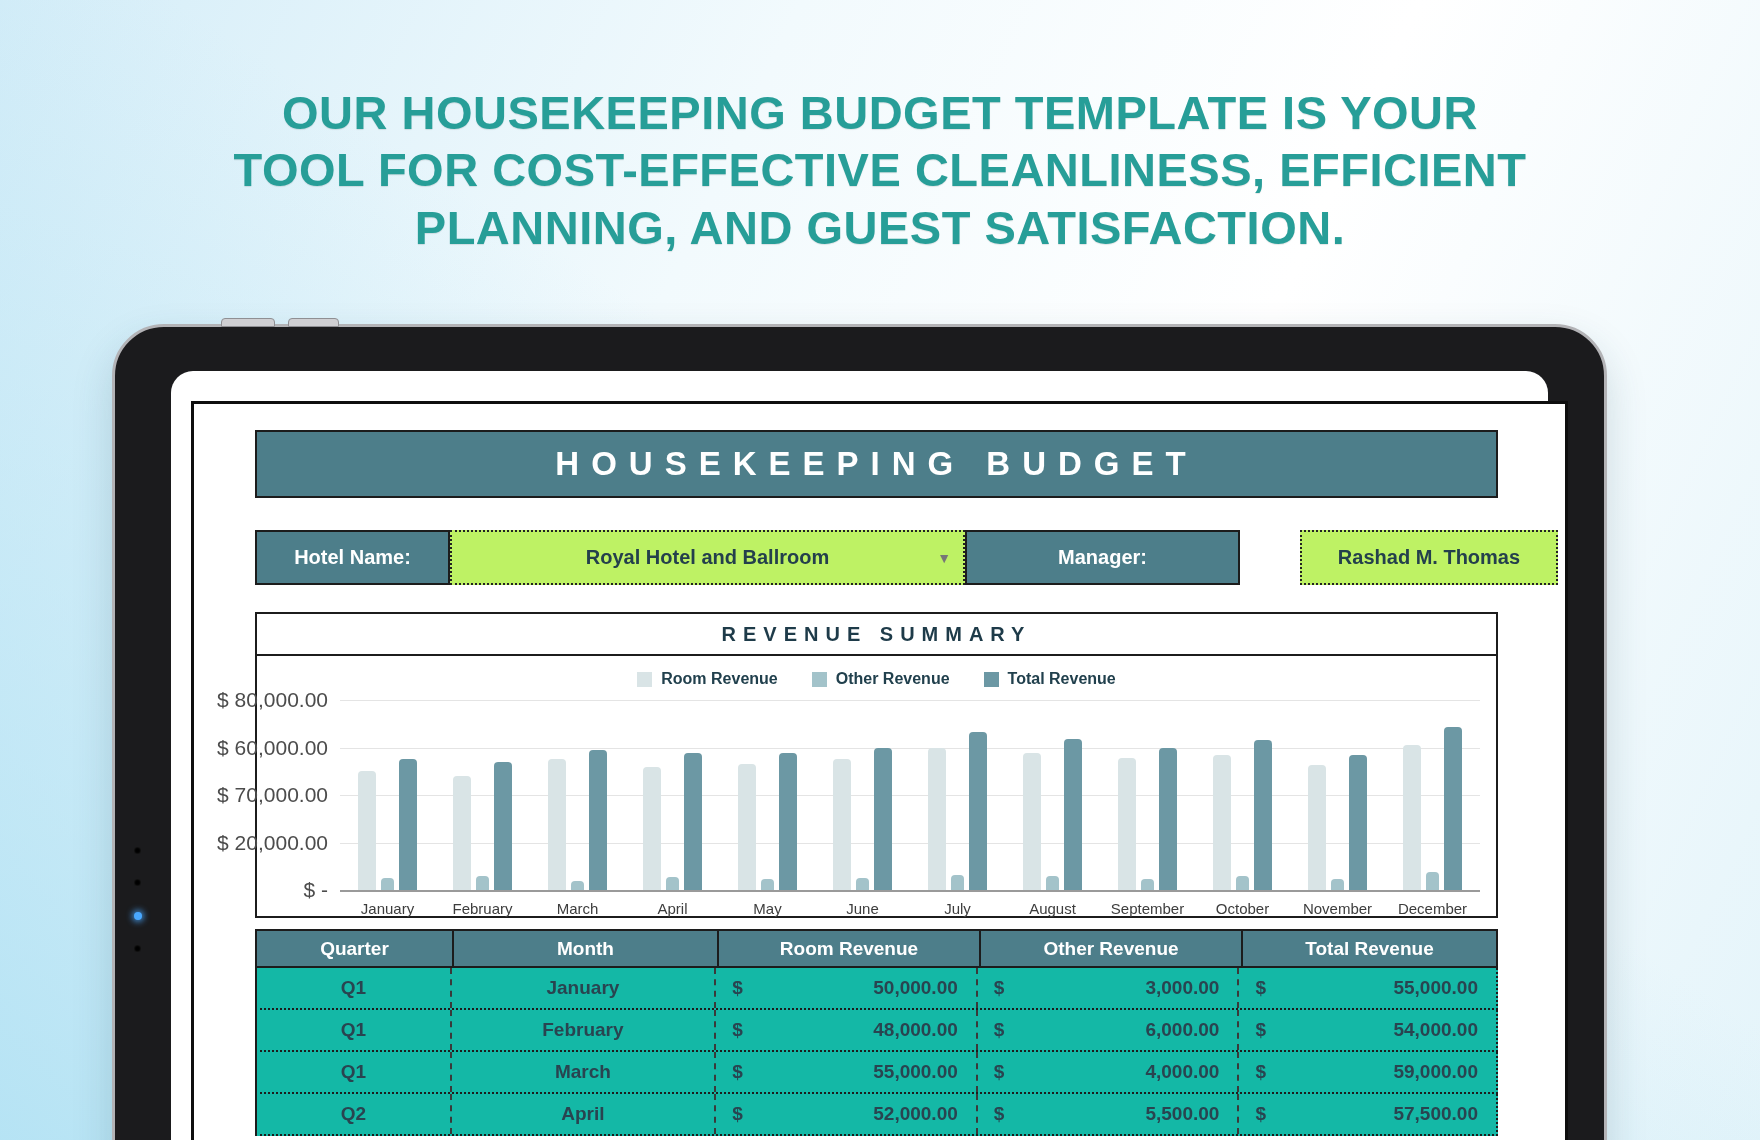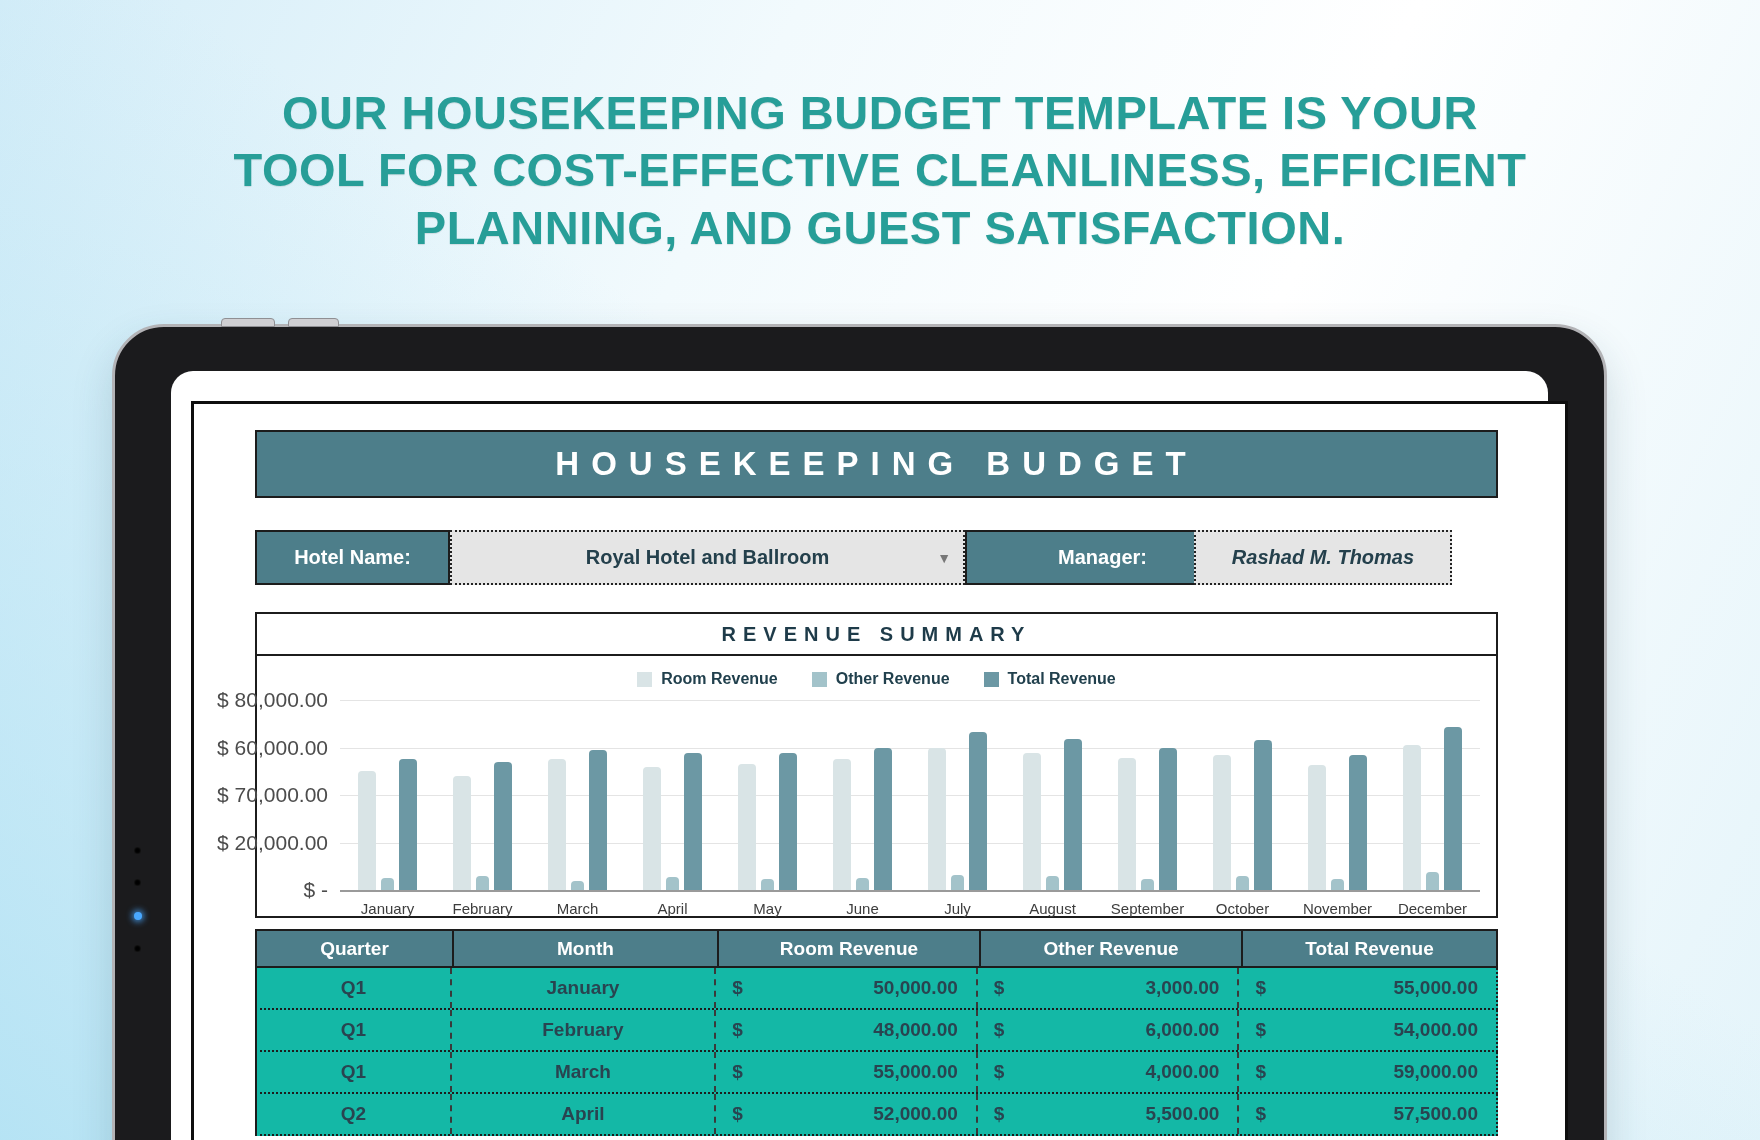--- a/index.html
+++ b/index.html
@@ -48,28 +48,28 @@
     color:#ffffff; font-weight:bold; font-size:33px; letter-spacing:12px;
     display:flex; align-items:center; justify-content:center;
   }
   .info-row { position:absolute; left:0; top:126px; width:100%; height:55px; }
   .info-label {
     position:absolute; top:0; height:55px; background:#4d7e8a; border:2px solid #1c1c1c;
     color:#fff; font-weight:bold; font-size:20px;
     display:flex; align-items:center; justify-content:center;
   }
   .info-value {
-    position:absolute; top:0; height:55px; background:#e5e5e5; border:2px dotted #222;
+    position:absolute; top:0; height:55px; background:#bef264; border:2px dotted #222;
     color:#24404c; font-weight:bold; font-size:20px;
     display:flex; align-items:center; justify-content:center;
   }
   .lbl-hotel { left:61px; width:195px; }
   .val-hotel { left:256px; width:515px; }
   .lbl-mgr   { left:771px; width:275px; }
-  .val-mgr   { left:1000px; width:258px;font-style:italic; }
+  .val-mgr   { left:1106px; width:258px; }
   .dd-arrow { position:absolute; right:12px; top:50%; transform:translateY(-50%); font-size:14px; color:#777; }
 
   
   .summary {
     position:absolute; left:61px; top:208px; width:1243px; height:306px;
     border:2px solid #1c1c1c; background:#fff;
   }
   .summary-title {
     height:42px; border-bottom:2px solid #1c1c1c;
     display:flex; align-items:center; justify-content:center;

